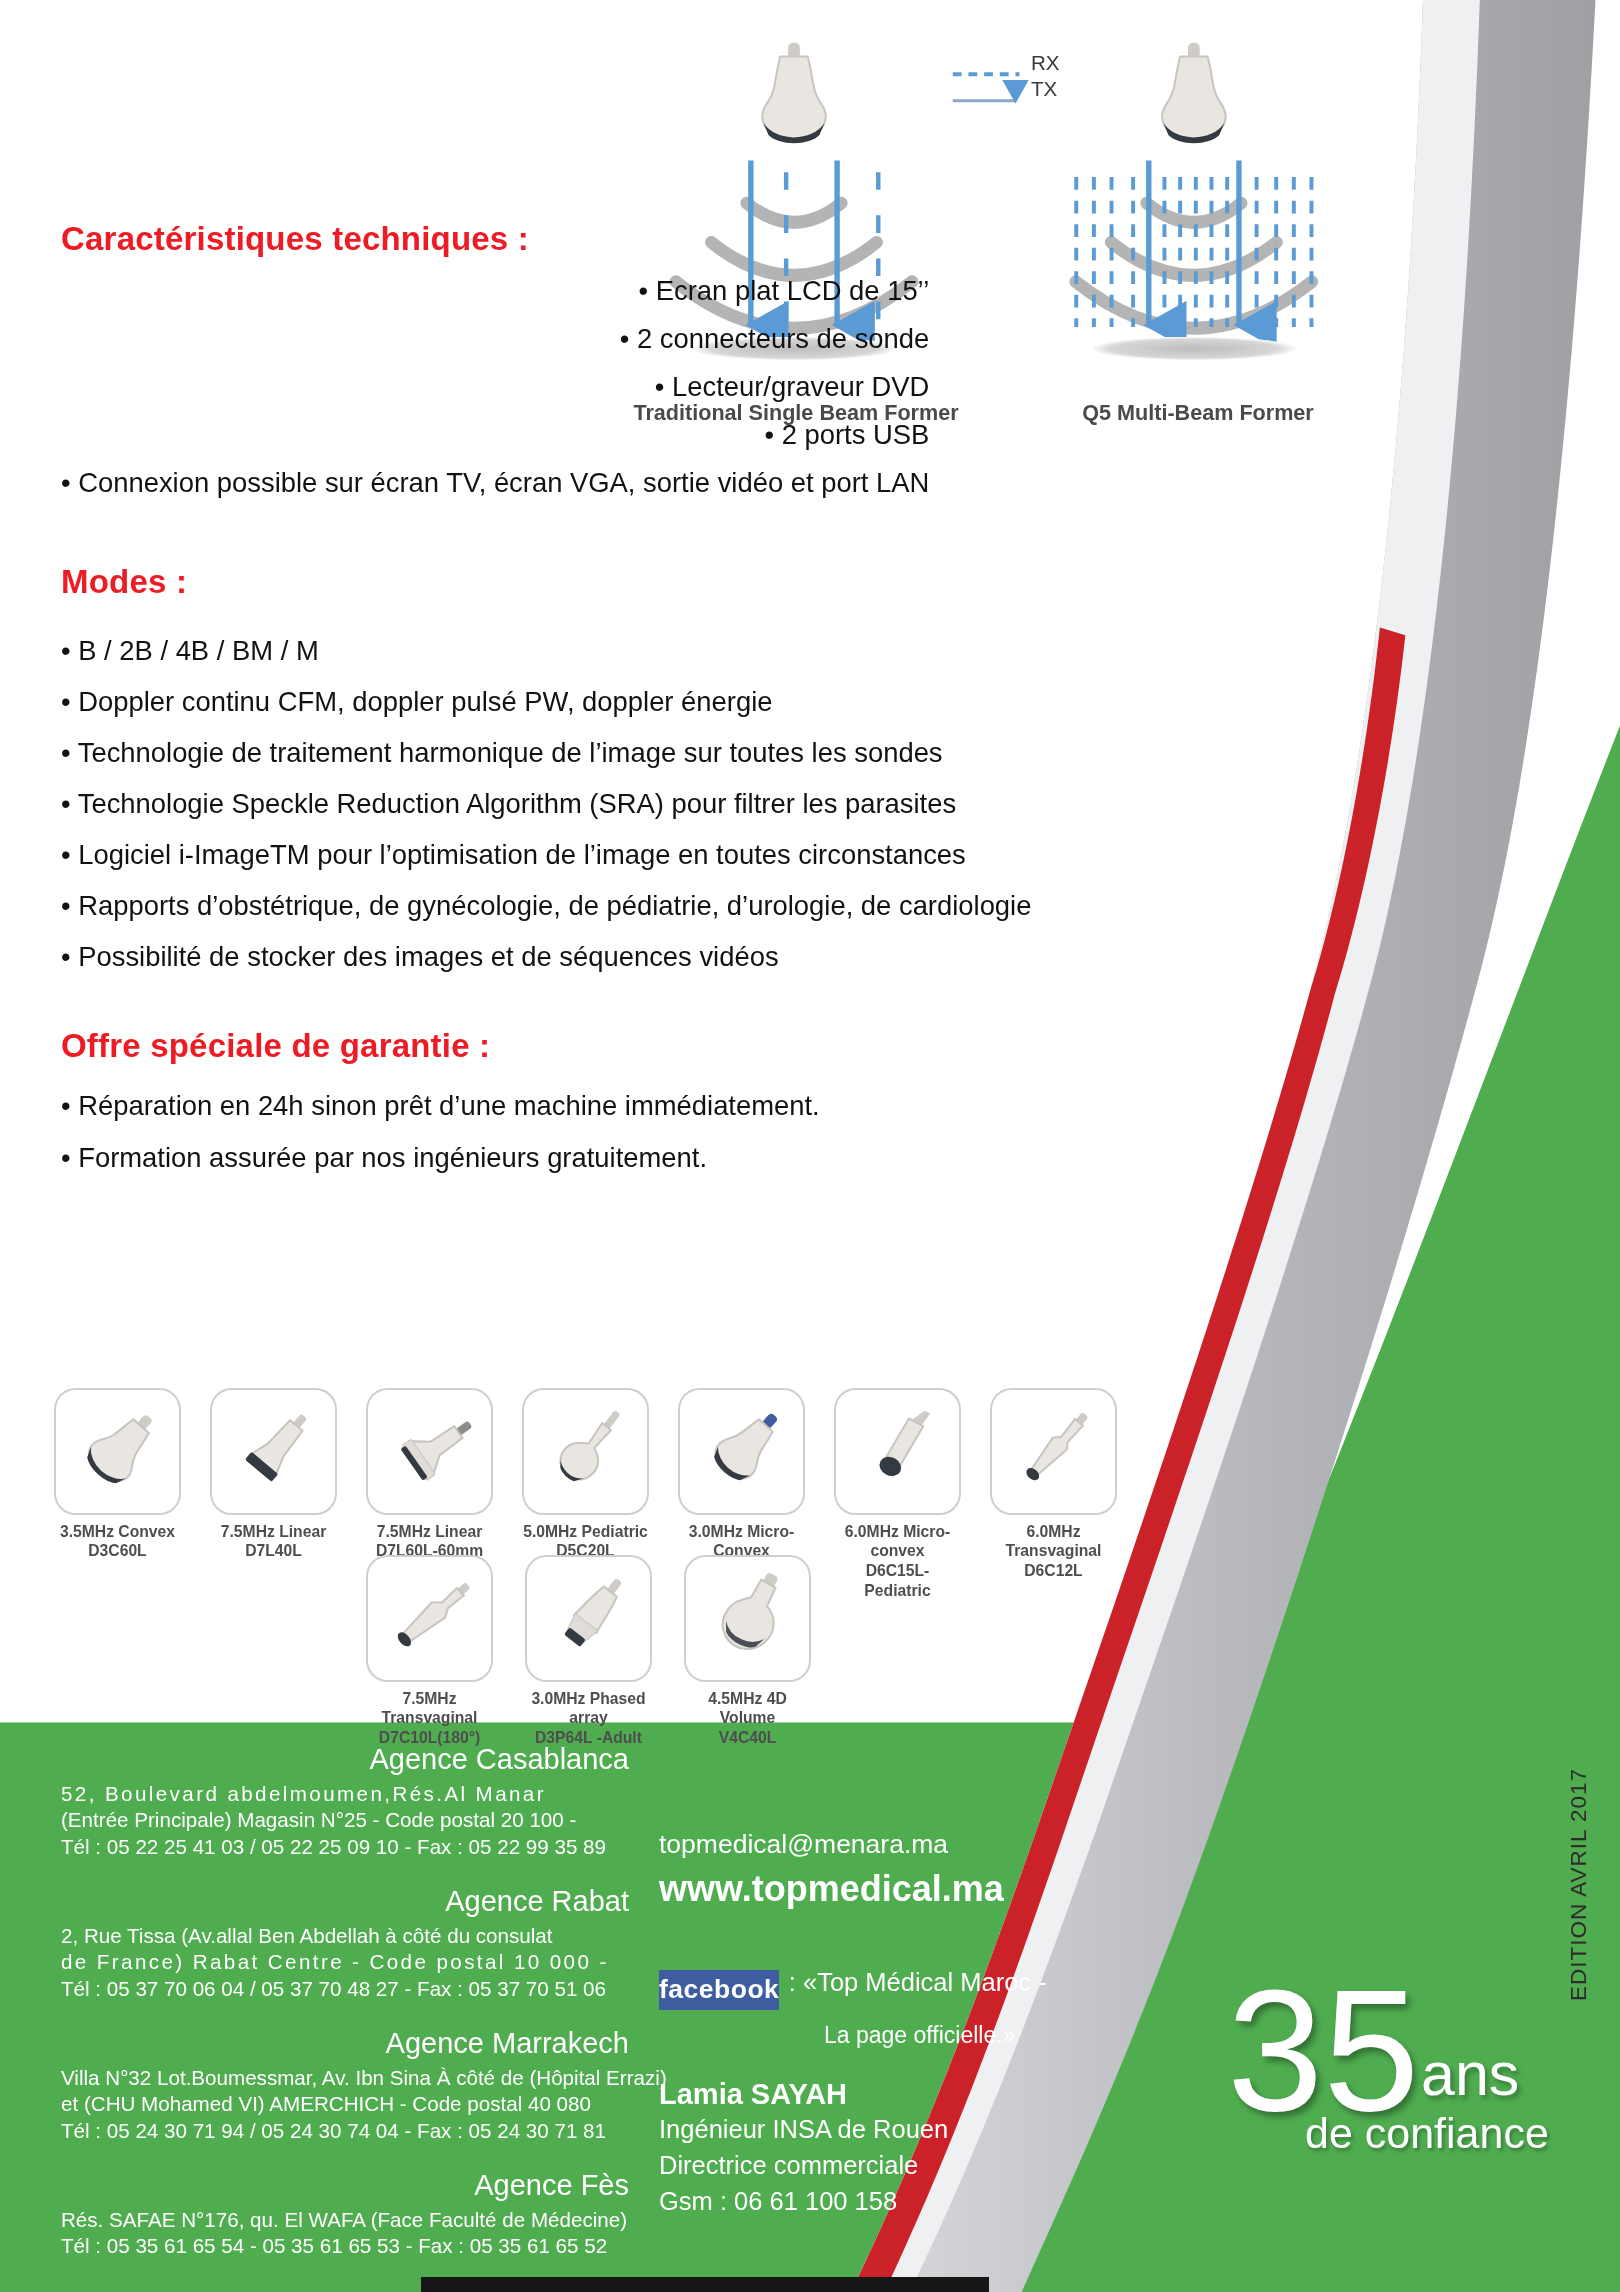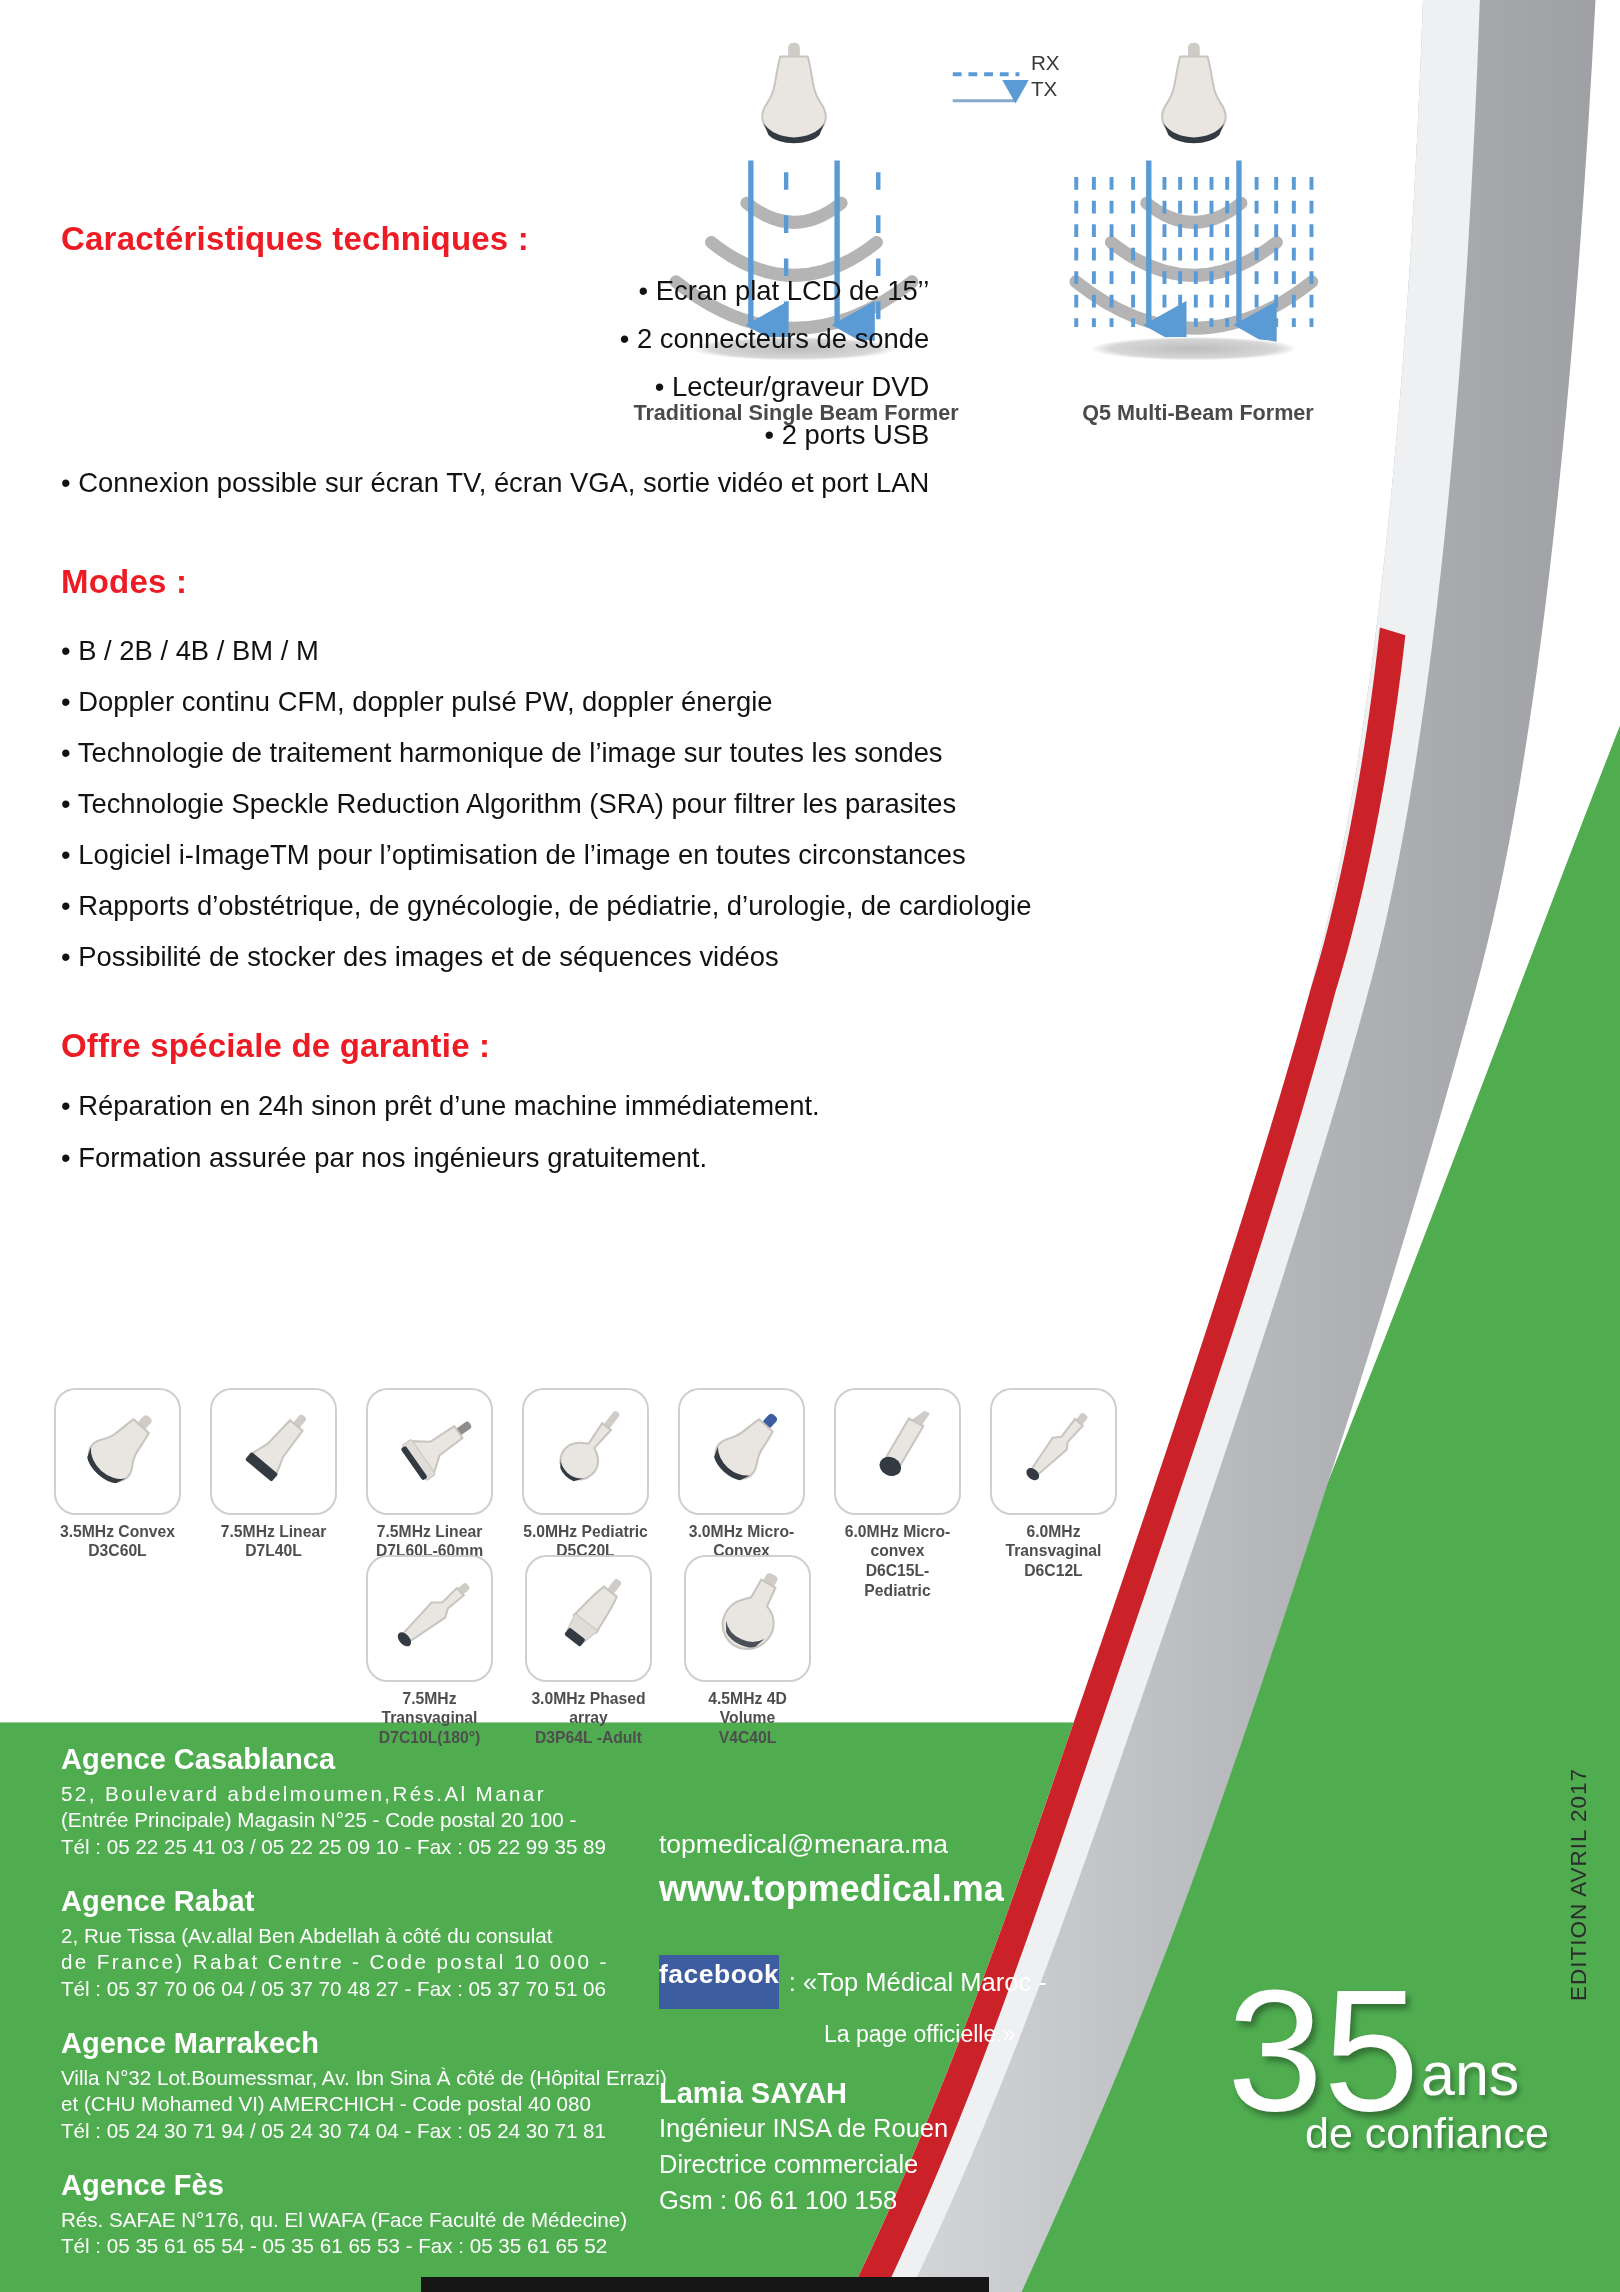--- a/index.html
+++ b/index.html
@@ -55,32 +55,33 @@
   .probe-card {
     width:127px; height:127px; background:#fff;
     border:2px solid #cfcfcd; border-radius:21.6px;
     display:flex; align-items:center; justify-content:center;
   }
   .probe-label { margin-top:6.9px; font-size:15.7px; font-weight:700; color:#4e4e4e; line-height:19.6px; }
 
   
   #footer-left { position:absolute; left:61px; top:1743px; width:568px; color:#fff; }
   .agency { margin-bottom:24.5px; }
-  .agency-name { font-size:29px; font-weight:700; margin-bottom:4.9px; }
+  .agency-name { font-size:29px; font-weight:400; margin-bottom:4.9px;text-align:right; }
   .agency-line { font-size:20.6px; line-height:26.5px; white-space:nowrap; }
   .agency-line.spread { letter-spacing:2.4px; }
 
   #footer-mid { position:absolute; left:659px; top:1829px; width:470px; color:#fff; }
   #email { font-size:26.5px; }
   #website { font-size:36px; font-weight:700; margin-top:8px; }
   #fb-row { display:flex; align-items:center; margin-top:45px; }
   #fb-badge {
-    width:120px; height:54px; background:#3e5da0; color:#fff;
+    width:120px; height:40px; background:#3e5da0; color:#fff;
     font-size:26.5px; font-weight:700; text-align:center; line-height:39px;
     letter-spacing:0.5px;
+    margin-top:15px;
   }
   #fb-text1 { font-size:25.5px; margin-left:9.8px; }
   #fb-text2 { font-size:23px; margin-left:165px; margin-top:11.8px; }
   #contact { margin-top:29px; }
   #contact-name { font-size:29px; font-weight:700; }
   .contact-line { font-size:25.5px; line-height:36px; }
 
   #badge35 { position:absolute; left:1227px; top:1968px; width:372px; height:235px; color:#fff;text-align:right; }
   #badge35 .n35 {
     position:absolute; left:0; top:0;

